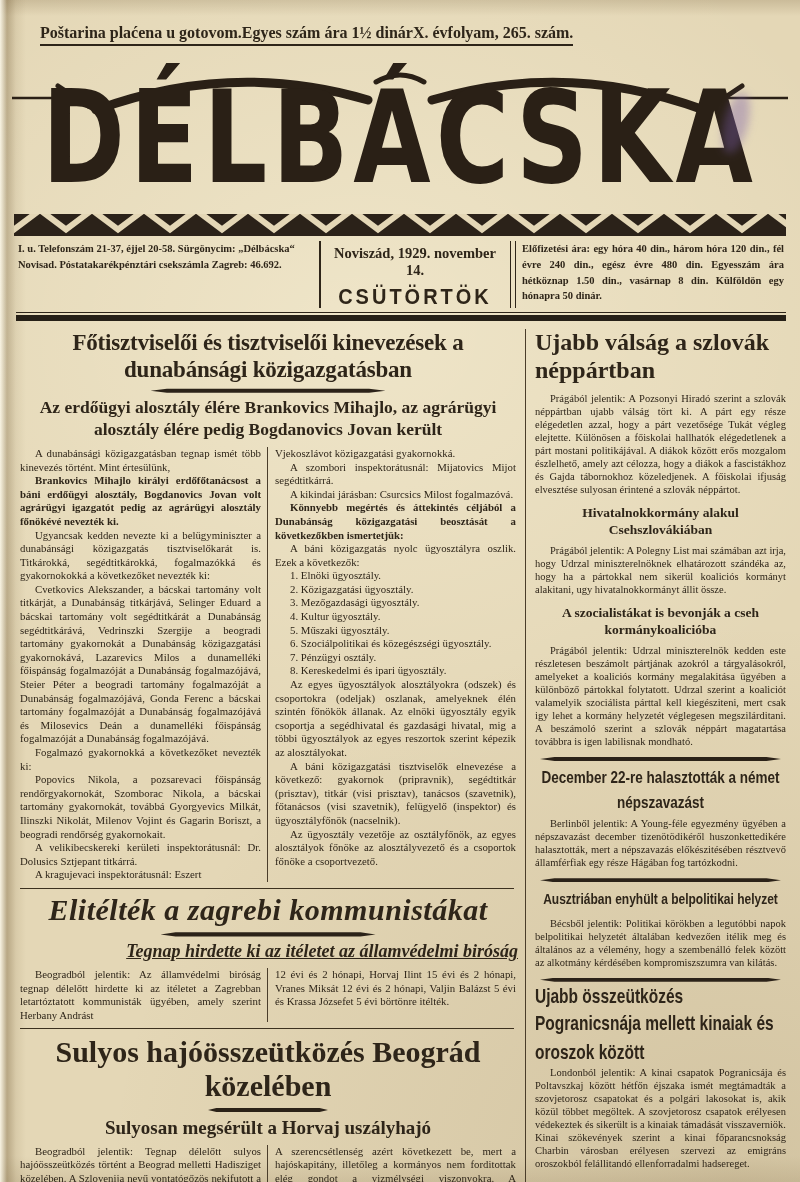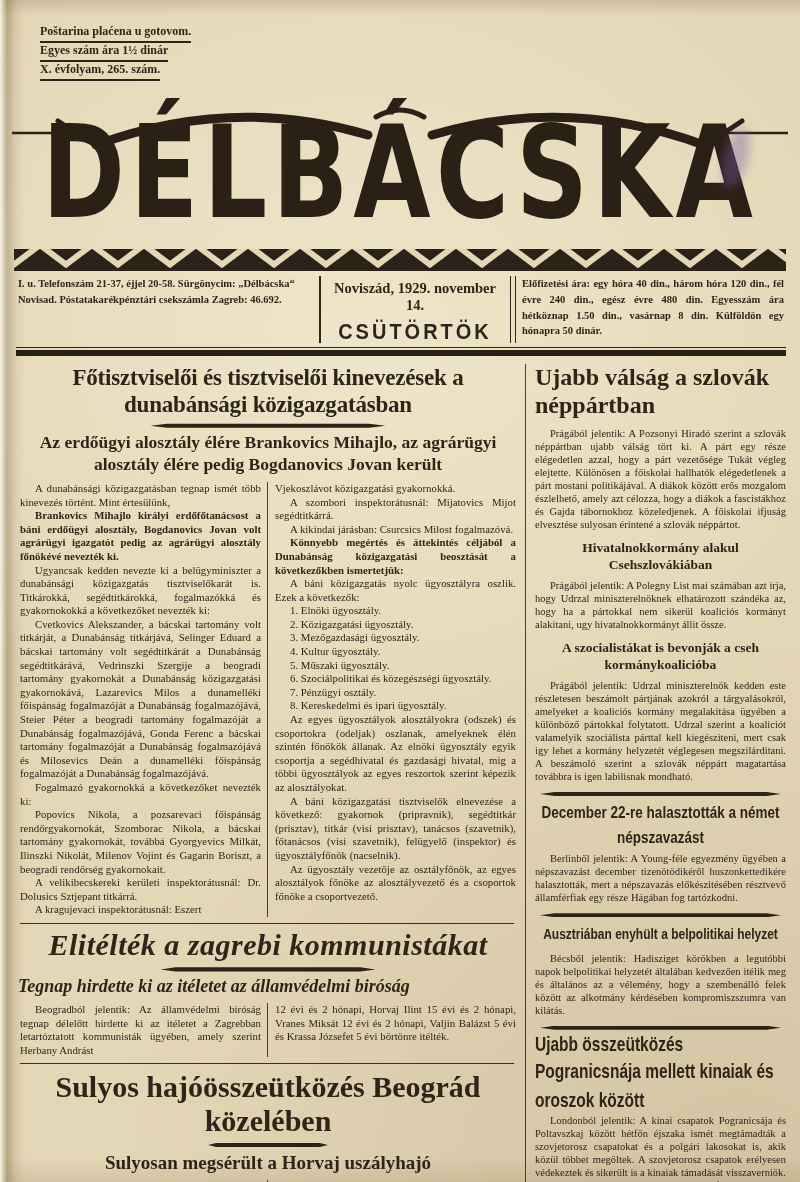--- a/index.html
+++ b/index.html
@@ -11,21 +11,21 @@
       radial-gradient(ellipse 900px 800px at 92% 100%, rgba(118,94,54,.16), rgba(118,94,54,0) 70%),
       linear-gradient(90deg, rgba(250,246,232,.9) 0px, rgba(112,90,52,.38) 7px, rgba(112,90,52,.10) 16px, rgba(112,90,52,0) 26px),
       linear-gradient(180deg, rgba(112,90,52,.22) 0px, rgba(112,90,52,0) 16px),
       linear-gradient(0deg, rgba(112,90,52,.14) 0px, rgba(112,90,52,0) 26px);
     color:#2e2519;
     font-family:"Liberation Serif", serif;
     overflow:hidden;
   }
   
   .topline { display:flex; justify-content:flex-start; align-items:flex-start;
-             padding:24px 30px 0 40px; font-size:12px; font-weight:bold;flex-direction:column; }
+             padding:24px 30px 0 40px; font-size:16px; font-weight:bold; }
   .topline .cell { border-bottom:2px solid #2e2519; padding-bottom:2px; }
   
   .masthead { position:relative; height:168px; }
   .flourish { position:absolute; left:0; top:0; width:800px; height:80px; }
   .logo { position:absolute; left:0; right:0; top:34px; text-align:center;
           font-family:"DejaVu Sans", sans-serif; font-weight:bold;
           font-size:100px; letter-spacing:5px; line-height:1;
           transform:scaleY(1.28); transform-origin:50% 20%;
           color:#2a2016; white-space:nowrap; }
   .stain { position:absolute; right:52px; top:46px; width:24px; height:62px;
@@ -63,21 +63,21 @@
   .bcol + .bcol { border-left:1px solid #4a3d2a; padding:0 2px 0 7px; }
   .bcol p { font-size:10.8px; line-height:1.26; text-align:justify;
             margin:0; text-indent:15px; }
   .bcol p.bold { font-weight:bold; }
   .bcol p.noindent { text-indent:0; }
   .thin-rule { height:1px; background:#3c311f; margin:6px 4px 4px 2px; }
   
   .h-italic { font-family:"Liberation Serif", serif; font-style:italic; font-weight:bold;
               font-size:30px; text-align:center; letter-spacing:.5px; margin:4px 0 0; }
   .h-italic-sub { font-style:italic; font-weight:bold; font-size:18px;
-                  text-align:left; margin:2px 0 6px; }
+                  text-align:right; margin:2px 0 6px;text-decoration:underline; }
   
   .h-big { font-size:30px; font-weight:bold; text-align:center; line-height:1.12; margin:6px 10px 0; }
   .h-big-sub { font-size:19px; font-weight:bold; text-align:center; margin:3px 0 6px; }
   
   .rr-head { font-size:24px; font-weight:bold; line-height:1.15; margin:2px 0 8px; }
   .right-rail p.body { font-size:10.5px; line-height:1.24; text-align:justify;
                        margin:0 0 2px; text-indent:15px; }
   .rr-sub { font-size:13.5px; font-weight:bold; text-align:center; line-height:1.25; margin:9px 18px 5px; }
   .rr-taper { height:4px; background:#2b2218; margin:9px auto;
               clip-path:polygon(0 50%, 6% 0, 94% 0, 100% 50%, 94% 100%, 6% 100%); width:96%; }
@@ -230,21 +230,21 @@
 
       <section>
         <h2 class="cond-head">December 22-re halasztották a német népszavazást</h2>
         <p class="body">Berlinből jelentik: A Young-féle egyezmény ügyében a népszavazást december tizenötödikéről huszonkettedikére halasztották, mert a népszavazás előkészitésében résztvevő államférfiak egy része Hágában fog tartózkodni.</p>
       </section>
 
       <div class="rr-taper"></div>
 
       <section>
         <h2 class="cond-head one">Ausztriában enyhült a belpolitikai helyzet</h2>
-        <p class="body">Bécsből jelentik: Hadisziget körökben a legutóbbi napok belpolitikai helyzetét általában kedvezően itélik meg és általános az a vélemény, hogy a szembenálló felek között az alkotmány kérdésében kompromiszszumra van kilátás.</p>
+        <p class="body">Bécsből jelentik: Politikai körökben a legutóbbi napok belpolitikai helyzetét általában kedvezően itélik meg és általános az a vélemény, hogy a szembenálló felek között az alkotmány kérdésében kompromiszszumra van kilátás.</p>
       </section>
 
       <div class="rr-taper"></div>
 
       <section>
         <h2 class="cond-head big">Ujabb összeütközés Pogranicsnája mellett kinaiak és oroszok között</h2>
         <p class="body">Londonból jelentik: A kinai csapatok Pogranicsája és Poltavszkaj között hétfőn éjszaka ismét megtámadták a szovjetorosz csapatokat és a polgári lakosokat is, akik közül többet megöltek. A szovjetorosz csapatok erélyesen védekeztek és sikerült is a kinaiak támadását visszaverniök. Kinai szökevények szerint a kinai főparancsnokság Charbin városban erélyesen szervezi az emigráns oroszokból felállitandó ellenforradalmi hadsereget.</p>
       </section>
 
     </div>

